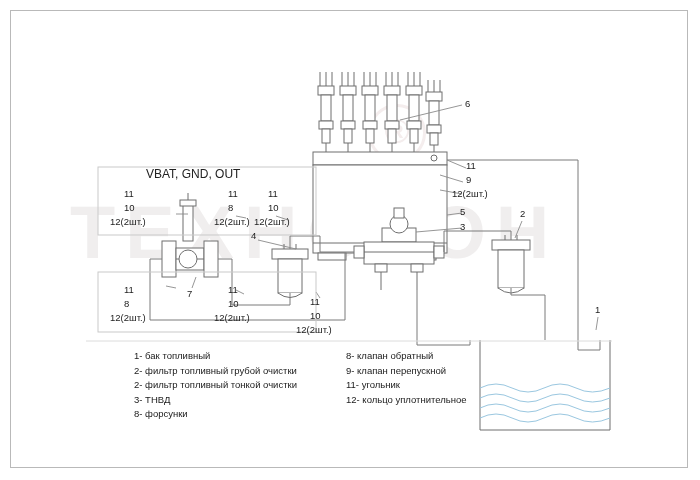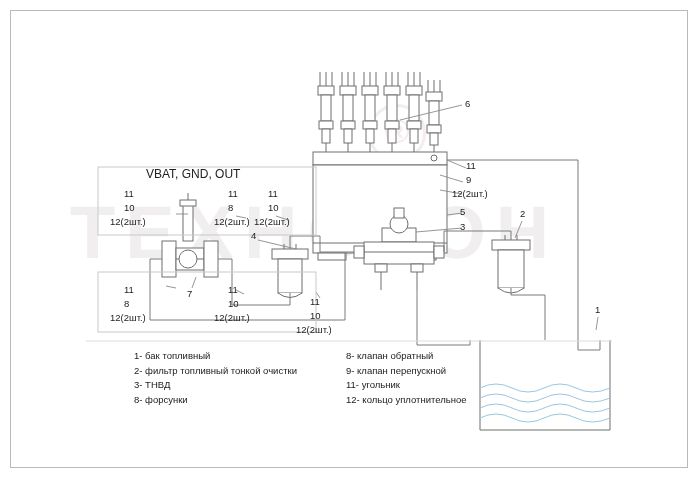--- a/index.html
+++ b/index.html
@@ -322,20 +322,21 @@
   <div class="lbl" style="left:228px; top:284px;">11</div>
   <div class="lbl" style="left:228px; top:298px;">10</div>
   <div class="lbl" style="left:214px; top:312px;">12(2шт.)</div>
 
   <div class="lbl" style="left:310px; top:296px;">11</div>
   <div class="lbl" style="left:310px; top:310px;">10</div>
   <div class="lbl" style="left:296px; top:324px;">12(2шт.)</div>
 
   <div class="legend legend-col-left">
     <span class="legend-item">1- бак топливный</span>
+    <span class="legend-item">2- фильтр топливный грубой очистки</span>
     <span class="legend-item">2- фильтр топливный тонкой очистки</span>
     <span class="legend-item">3- ТНВД</span>
     <span class="legend-item">8- форсунки</span>
   </div>
 
   <div class="legend legend-col-right">
     <span class="legend-item">8- клапан обратный</span>
     <span class="legend-item">9- клапан перепускной</span>
     <span class="legend-item">11- угольник</span>
     <span class="legend-item">12- кольцо уплотнительное</span>

